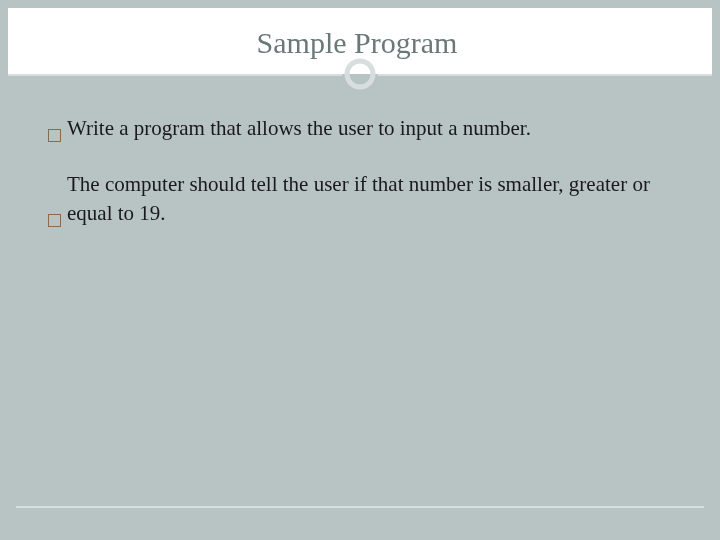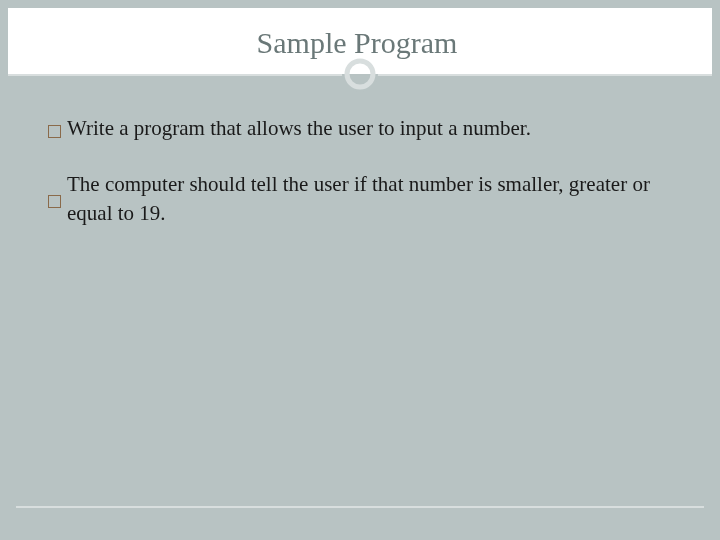--- a/index.html
+++ b/index.html
@@ -47,21 +47,21 @@
     left: 50%;
     transform: translateX(-50%);
     width: 36px;
     height: 36px;
   }
   .content {
     padding: 40px 40px 0 40px;
   }
   .bullet-item {
     display: flex;
-    align-items: center;
+    align-items: flex-end;
     margin-bottom: 28px;
     color: #1a1a1a;
     font-size: 21px;
     line-height: 1.35;
   }
   .bullet-icon {
     flex: 0 0 auto;
     width: 13px;
     height: 13px;
     border: 1.5px solid #8a6a4a;

